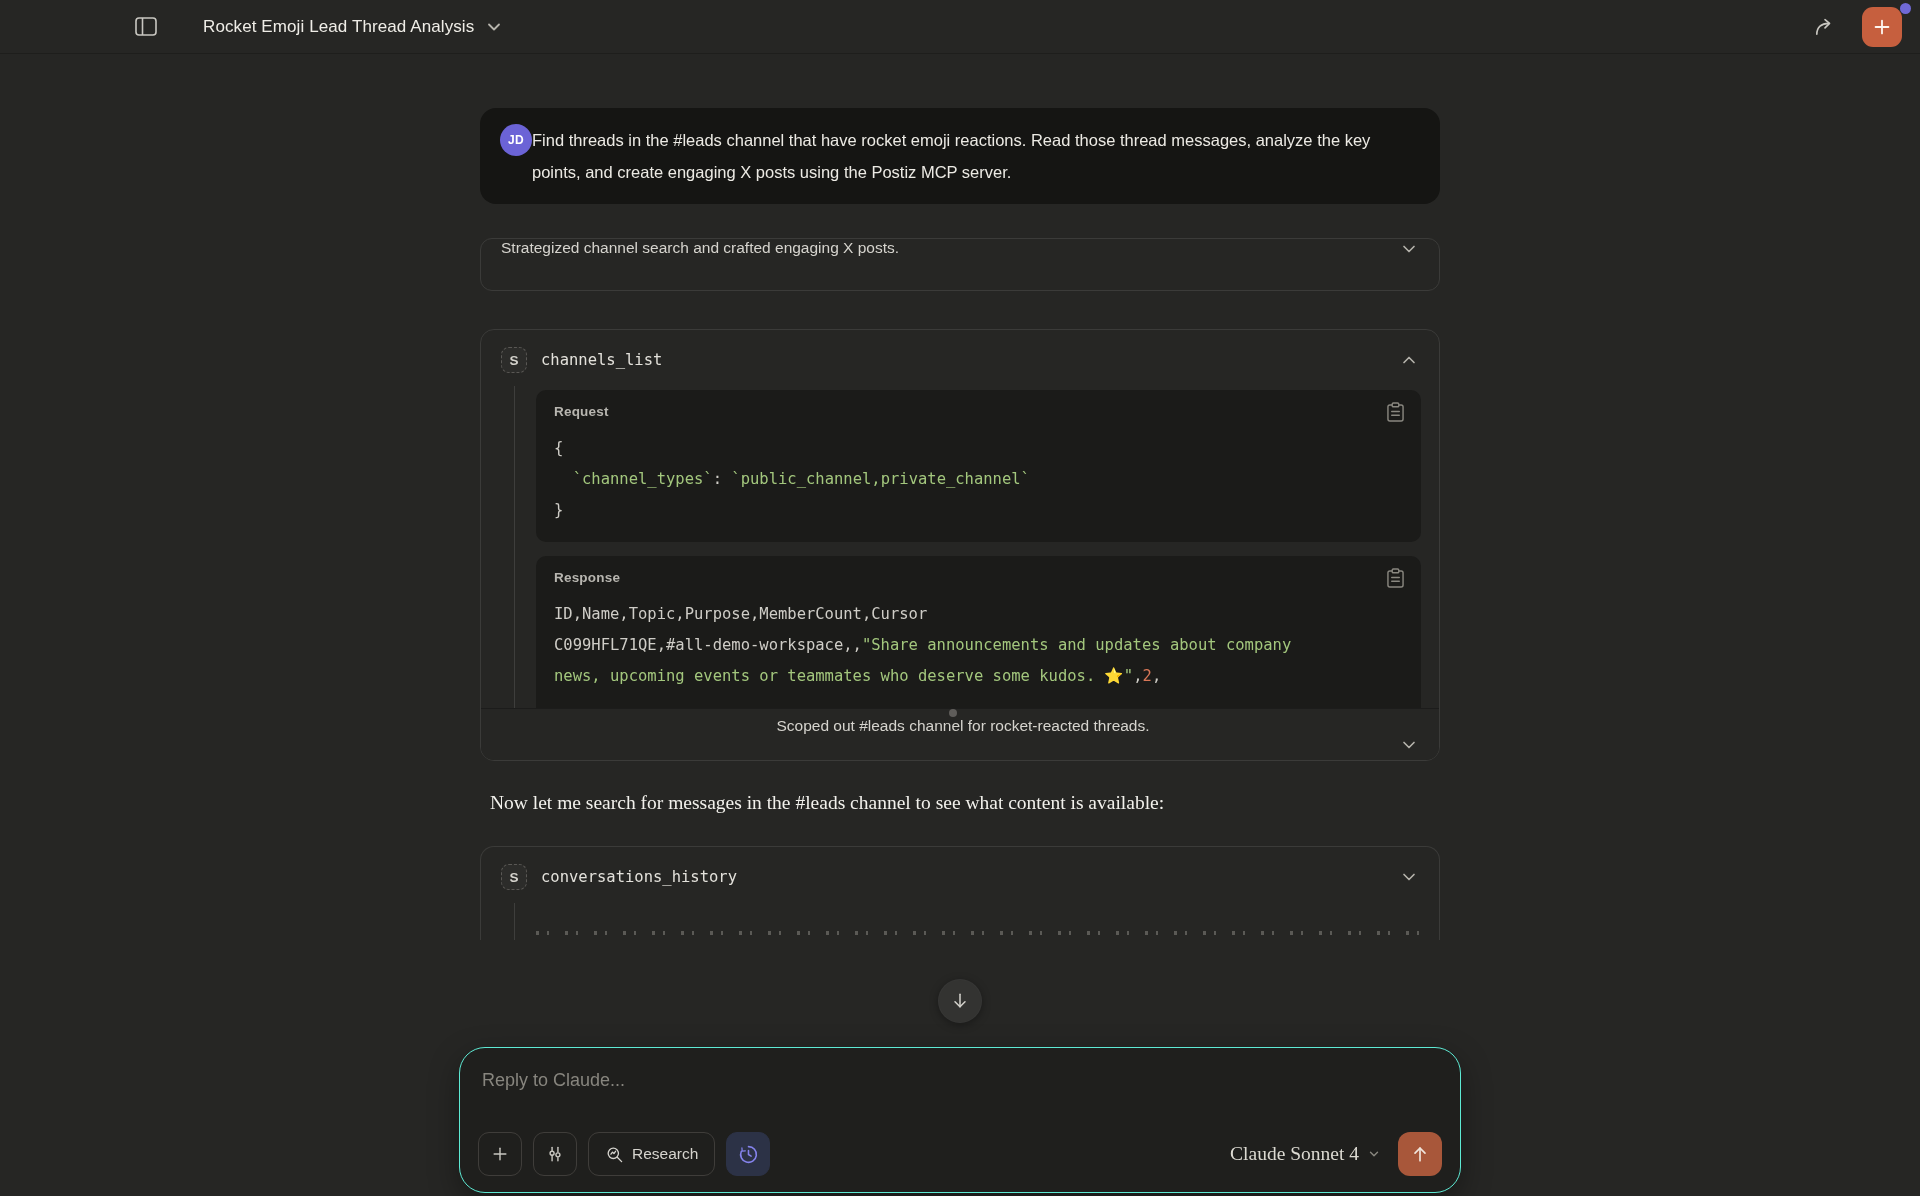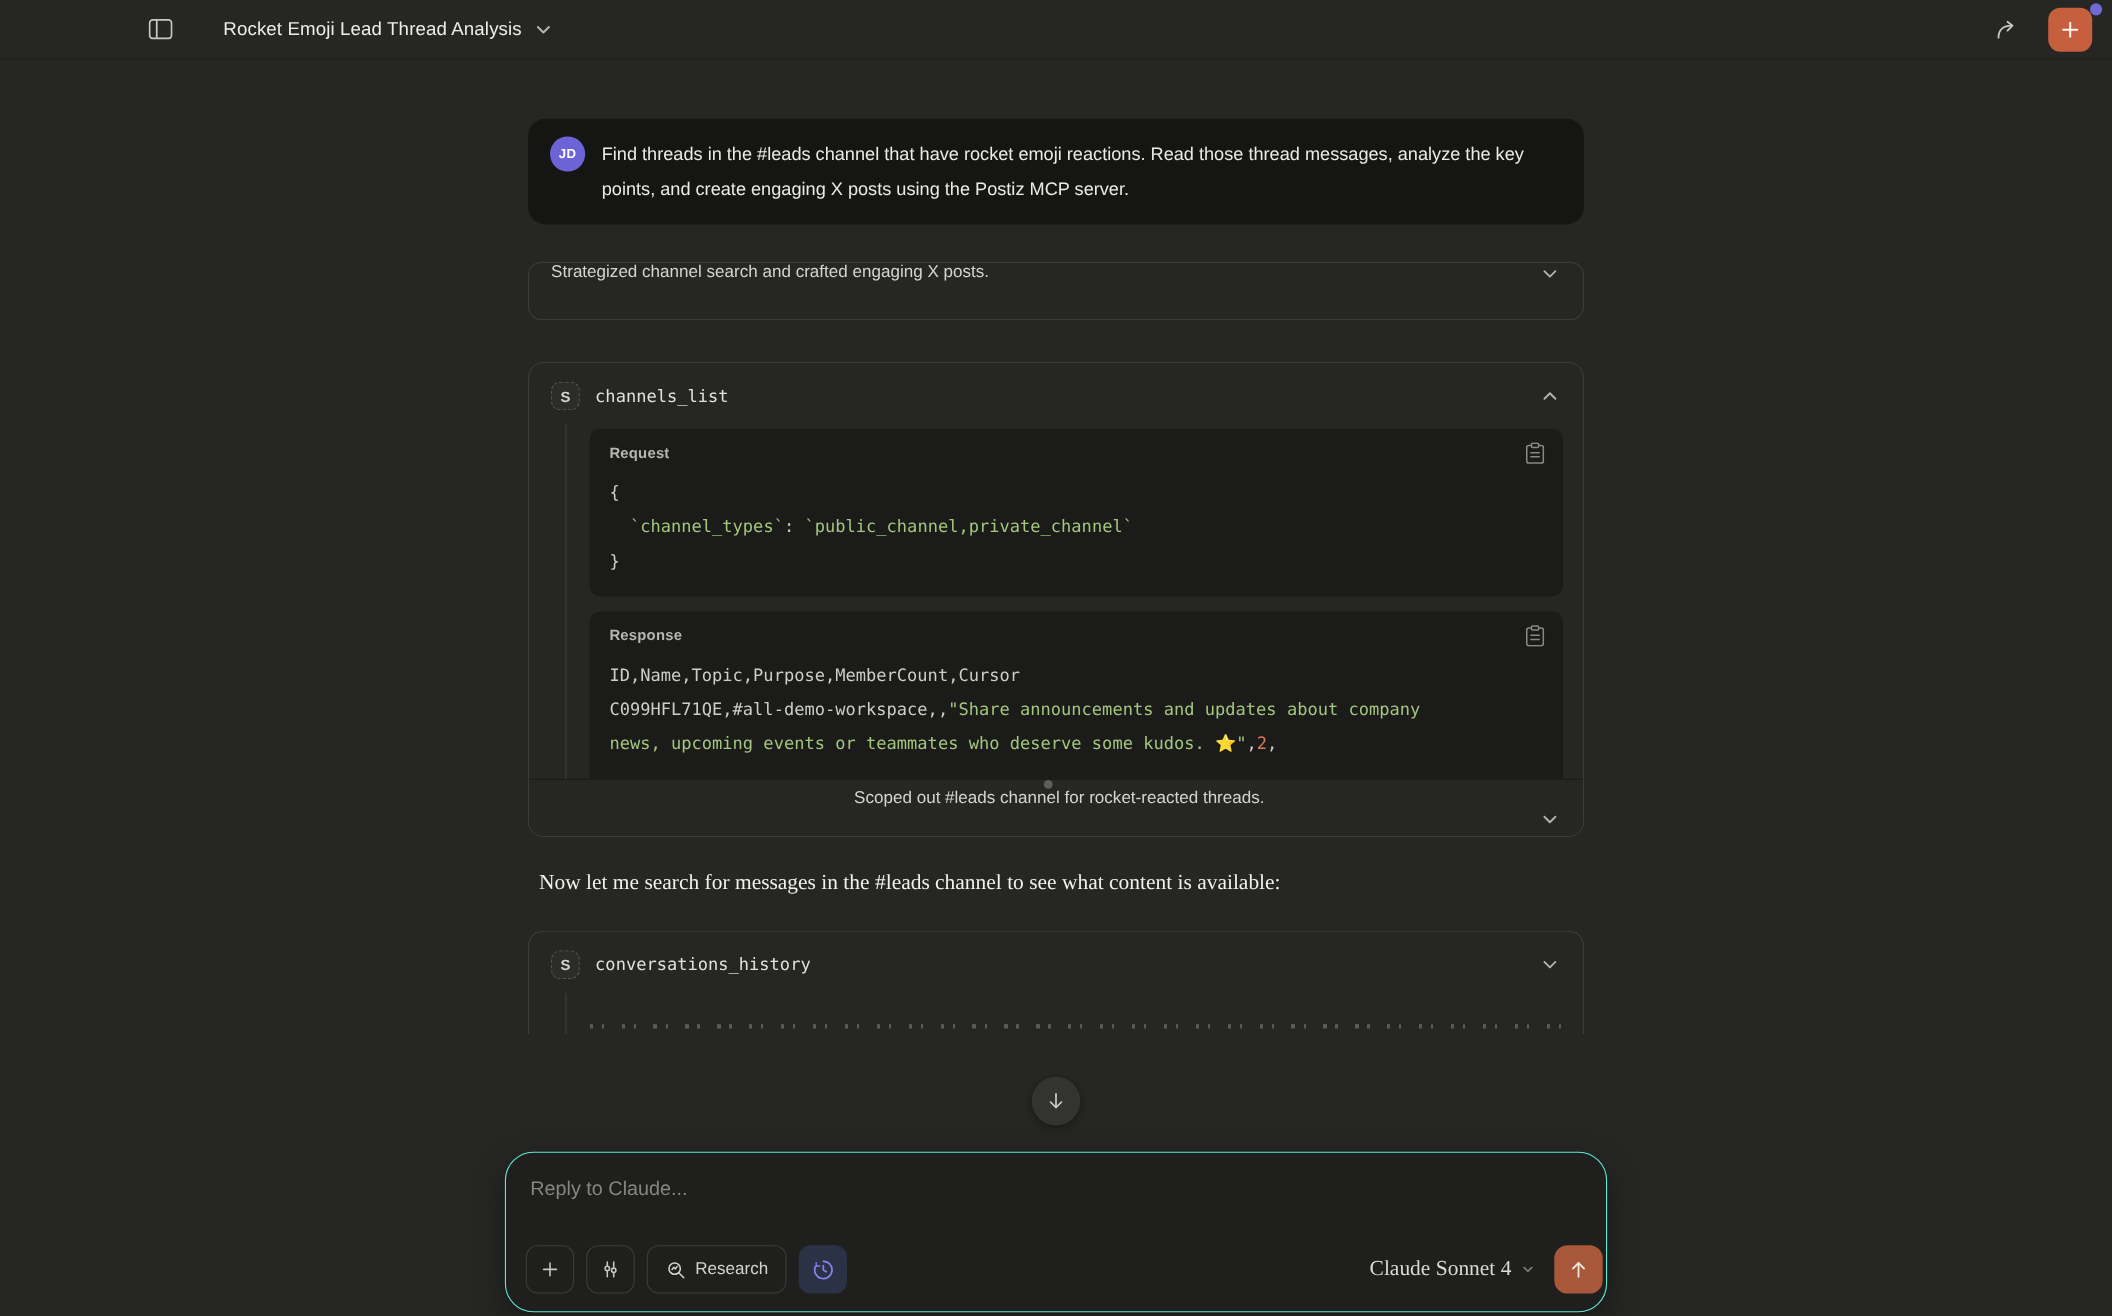--- a/index.html
+++ b/index.html
@@ -34,21 +34,21 @@
   .notif-dot {
     position:absolute; top:3px; right:9px; width:11px; height:11px;
     border-radius:50%; background:#7069d6;
   }
 
   
   .chat-col { width:960px; margin:0 auto; position:relative; }
 
   .user-bubble {
     margin-top:54px; background:#151513; border-radius:16px;
-    padding:16px 20px; display:flex; gap:15px; align-items:flex-start;
+    padding:16px 20px; display:flex; align-items:flex-start;
   }
   .avatar {
     width:32px; height:32px; border-radius:50%; background:#6b63d6; flex:0 0 32px;
     display:flex; align-items:center; justify-content:center;
     font-size:12px; font-weight:700; color:#fff; letter-spacing:.3px;
   }
   .user-text { font-size:16.5px; line-height:32px; color:#eceae4; max-width:880px; padding-top:0px; }
 
   .summary-bar {
     margin-top:34px; height:53px; border:1px solid #3b3b39; border-radius:12px;
@@ -129,21 +129,21 @@
   .composer {
     position:absolute; left:50%; transform:translateX(-50%); bottom:3px;
     width:1002px; height:146px; background:#1f1f1d;
     border:1px solid #5eead4; border-radius:26px; z-index:10;
     box-shadow:0 10px 30px rgba(0,0,0,.35);
   }
   .composer-input {
     padding:22px 24px 0 22px; font-size:18px; color:#87857e;
   }
   .composer-row {
-    position:absolute; left:18px; right:3px; bottom:16px;
+    position:absolute; left:18px; right:18px; bottom:16px;
     display:flex; align-items:center; gap:11px;
   }
   .c-btn {
     height:44px; min-width:44px; border-radius:11px; border:1px solid #3f3d3a;
     background:transparent; display:flex; align-items:center; justify-content:center;
     color:#c9c7c1; cursor:pointer;
   }
   .c-btn.pill { padding:0 16px; gap:8px; font-size:15.5px; color:#d6d4ce; }
   .c-btn.clock { background:#2c3246; border-color:#2c3246; color:#8583ec; }
   .model-select {

